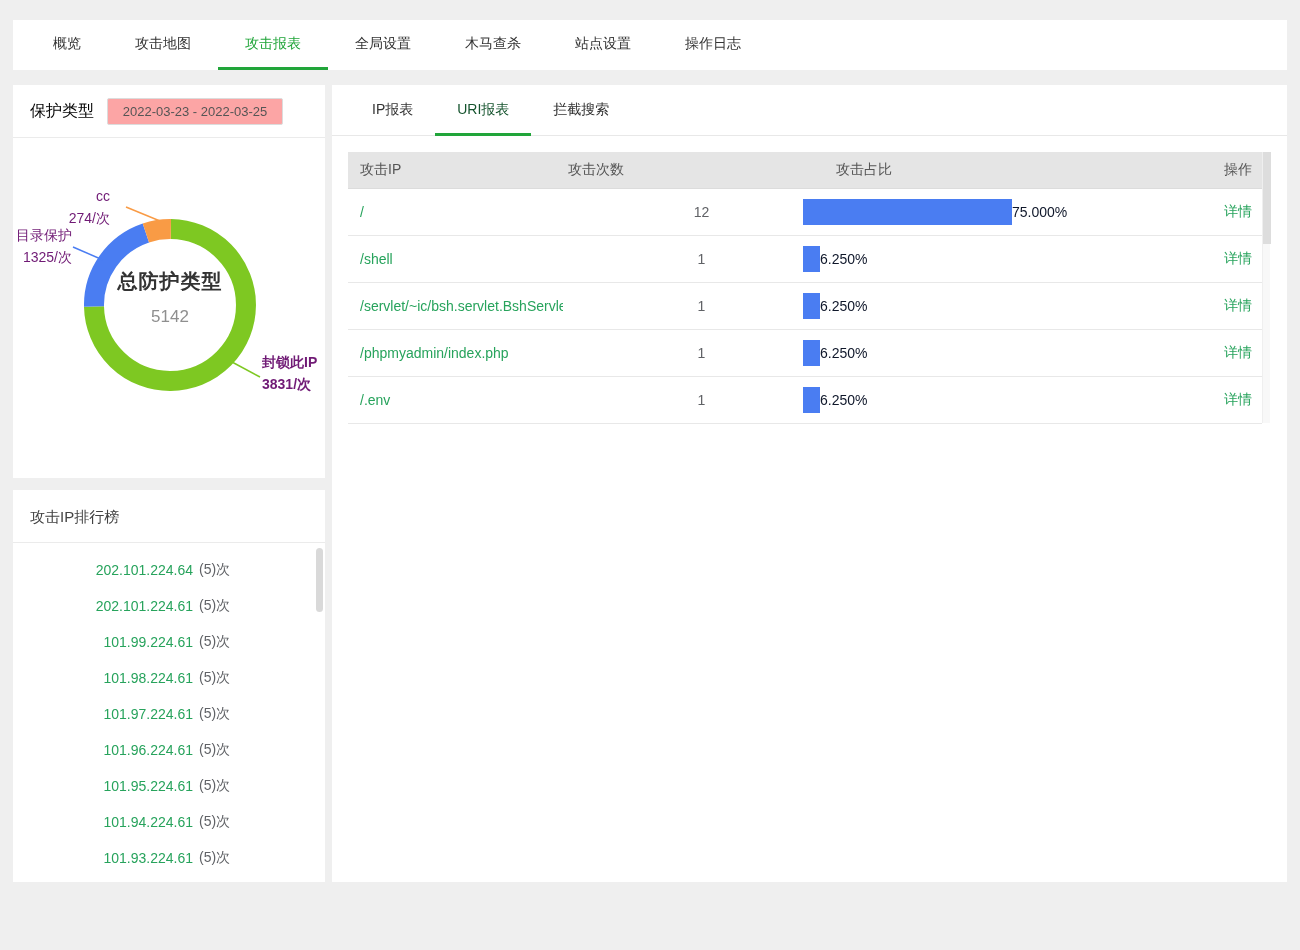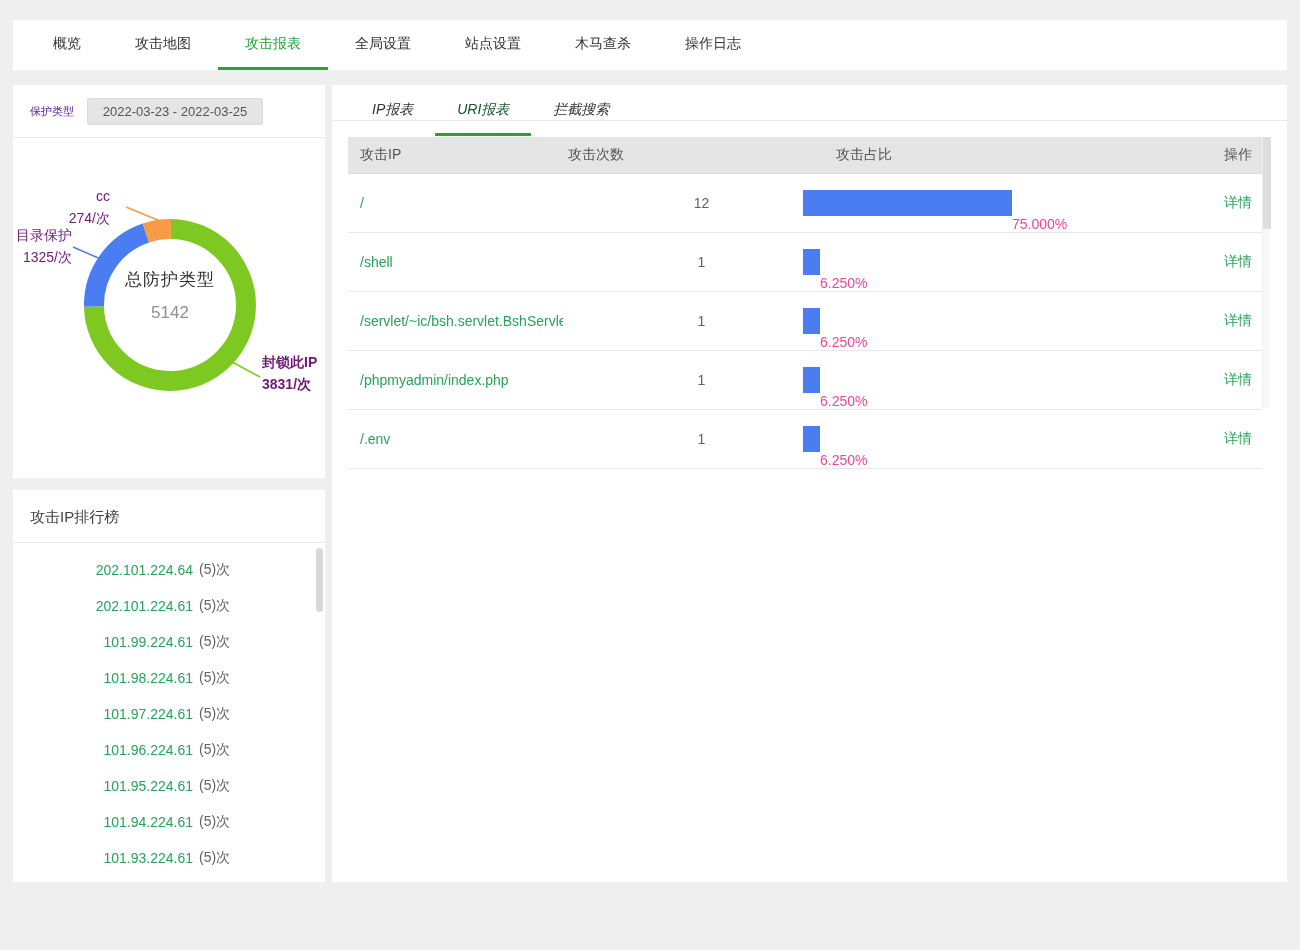--- a/index.html
+++ b/index.html
@@ -26,36 +26,36 @@
   .panel { position:absolute; background:#fff; }
   .panel-protect { left:13px; top:85px; width:312px; height:393px; }
   .panel-rank    { left:13px; top:490px; width:312px; height:392px; }
   .panel-main    { left:332px; top:85px; width:955px; height:797px; }
 
   
   .protect-head {
     height:53px; display:flex; align-items:center; padding-left:17px;
     border-bottom:1px solid #ebebeb;
   }
-  .protect-title { font-size:11px; color:#4c1d95; }
+  .protect-title { font-size:16px; color:#000000; }
   .date-range {
     margin-left:13px; width:176px; height:27px; border:1px solid #dcdcdc;
-    border-radius:2px; background:#e5e5e5; text-align:center; font-size:13px;
+    border-radius:2px; background:#fca5a5; text-align:center; font-size:13px;
     color:#555; font-family:inherit; cursor:pointer; outline:none;
   }
 
   
   .chart-area { position:relative; width:312px; height:340px; }
   .chart-area svg { position:absolute; left:0; top:0; }
   .donut-seg { fill:none; stroke-width:20; }
   .callout { stroke-width:1.5; fill:none; }
   .donut-center {
     position:absolute; left:81px; top:130px; width:152px; text-align:center;
   }
-  .dc-title { font-size:17px; font-weight:normal; color:#333; letter-spacing:1px; }
+  .dc-title { font-size:20px; font-weight:bold; color:#333; letter-spacing:1px; }
   .dc-value { margin-top:12px; font-size:17px; color:#8f8f8f; }
   .lbl { position:absolute; font-size:14px; color:#701a75; line-height:22px; white-space:nowrap; }
   .lbl-cc    { right:215px; top:47px;  text-align:right; }
   .lbl-dir   { right:253px; top:86px;  text-align:right; }
   .lbl-block { left:249px;  top:213px; text-align:left;font-weight:bold;  }
 
   
   .rank-head {
     height:53px; line-height:53px; padding-left:17px; font-size:15px;
     color:#424242; border-bottom:1px solid #ebebeb;
@@ -64,21 +64,21 @@
   .rank-row { display:flex; align-items:center; height:36px; font-size:14px; }
   .rank-row .ip { width:180px; text-align:right; color:#27a35c; cursor:pointer; }
   .rank-row .cnt { margin-left:6px; color:#606266; }
   .rank-thumb {
     position:absolute; right:2px; top:5px; width:7px; height:64px;
     border-radius:4px; background:#d9d9d9; cursor:pointer;
   }
 
   
   .tabbar {
-    height:36px; display:flex; padding-left:18px; border-bottom:1px solid #e8e8e8;font-style:italic;
+    height:51px; display:flex; padding-left:18px; border-bottom:1px solid #e8e8e8;
   }
   .tab {
     padding:0 22px; height:51px; line-height:48px; font-size:14px; color:#333;
     border-bottom:3px solid transparent; cursor:pointer; white-space:nowrap;
     margin-bottom:-1px;
   }
   .tab.active { color:#14532d; border-bottom-color:#21a53a; }
 
   
   .table-wrap { position:relative; margin:16px 33px 0 16px; width:914px; }
@@ -89,40 +89,40 @@
   th.c2 { padding-left:5px; }
   th.c3 { padding-left:36px; }
   th.c4 { text-align:right; padding-right:10px; }
   tbody tr { height:47px; border-bottom:1px solid #e8e8e8; background:#fff; }
   td.c1 { padding-left:12px; overflow:hidden; white-space:nowrap; }
   td.c1 a { color:#27a35c; text-decoration:none; cursor:pointer; }
   td.c2 { text-align:center; padding-left:40px; color:#606266; }
   td.c3 { padding-left:3px; }
   .bar-box { display:flex; align-items:center; }
   .bar { height:26px; background:#4a7df2; }
-  .pct { font-size:14px; color:#ec4899;margin-top:42px; }
+  .pct { font-size:14px; color:#0f172a; }
   td.c4 { text-align:right; padding-right:10px; }
   td.c4 a { color:#27a35c; text-decoration:none; cursor:pointer;margin-left:27px; }
 
   .v-scrollbar {
     position:absolute; right:-8px; top:0; width:8px; height:271px;
     background:#f8f8f8; border-left:1px solid #efefef;
   }
   .v-thumb { width:8px; height:92px; background:#dddddd; cursor:pointer; }
 </style>
 </head>
 <body>
 
 <div class="topnav">
   <div class="nav-item">概览</div>
   <div class="nav-item">攻击地图</div>
   <div class="nav-item active">攻击报表</div>
   <div class="nav-item">全局设置</div>
+  <div class="nav-item">木马查杀</div>
   <div class="nav-item">站点设置</div>
-  <div class="nav-item">木马查杀</div>
   <div class="nav-item">操作日志</div>
 </div>
 
 <div class="panel panel-protect">
   <div class="protect-head">
     <span class="protect-title">保护类型</span>
     <input class="date-range" readonly="" value="2022-03-23 - 2022-03-25" style="">
   </div>
   <div class="chart-area">
     <svg width="312" height="340" viewBox="0 0 312 340">

